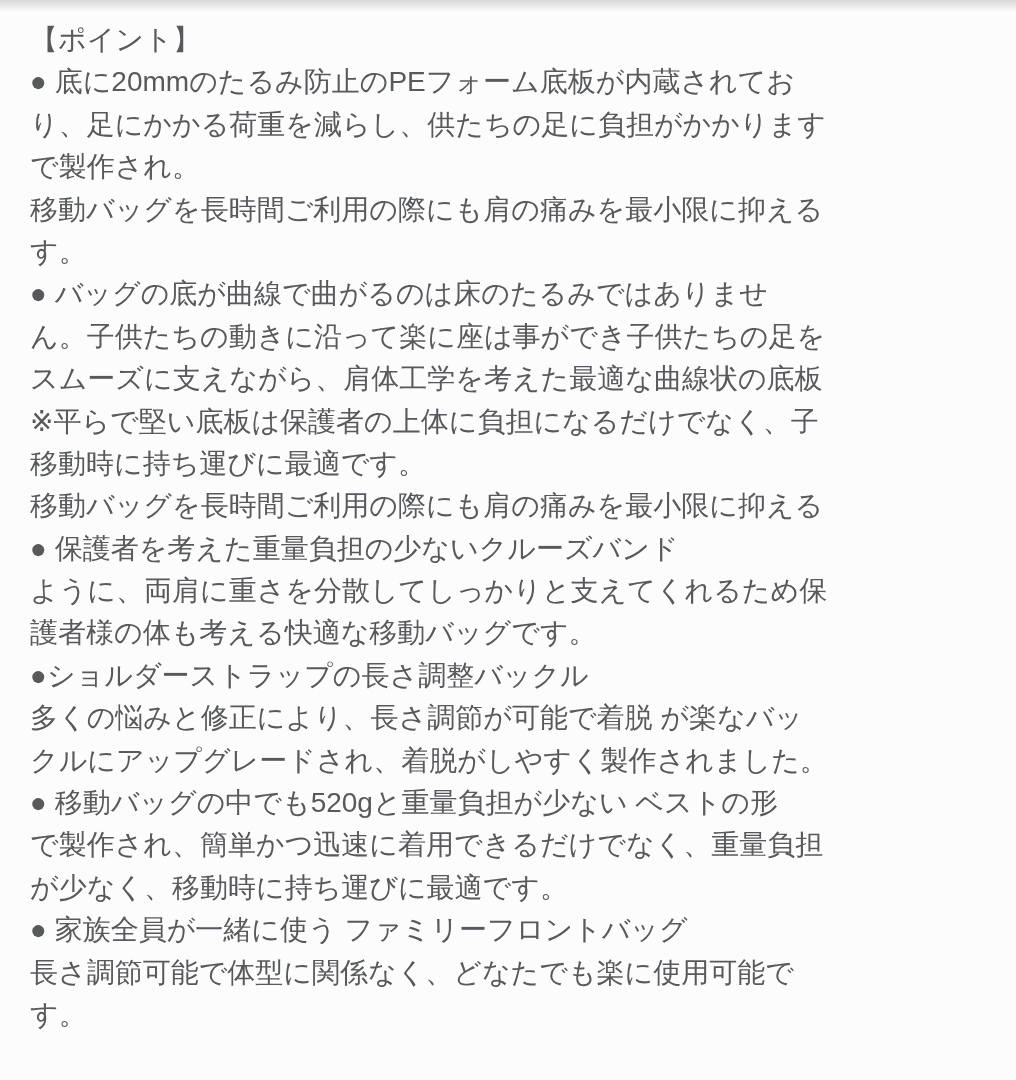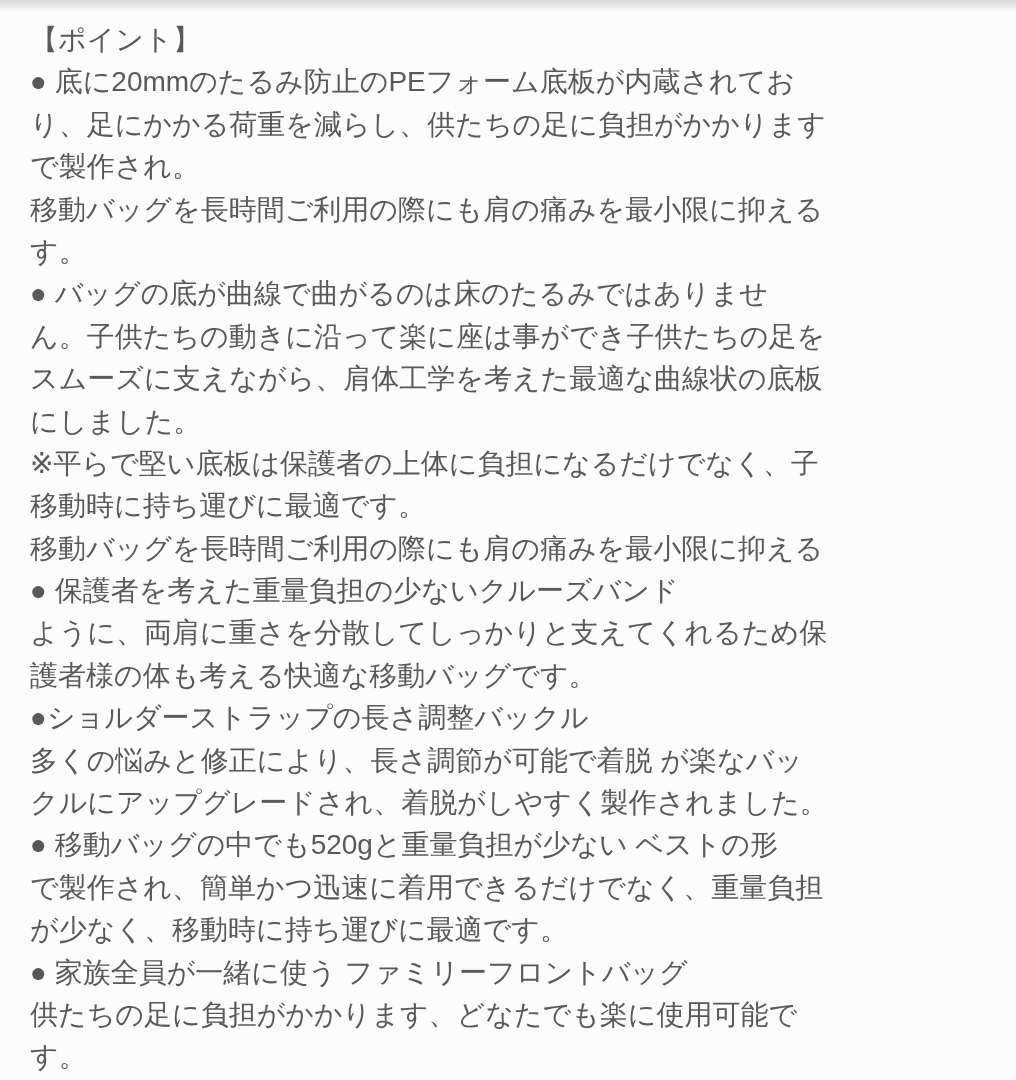--- a/index.html
+++ b/index.html
@@ -44,30 +44,29 @@
   <div class="line">【ポイント】</div>
   <div>
       <div class="line">● 底に20mmのたるみ防止のPEフォーム底板が内蔵されてお</div>
       <div class="line">り、足にかかる荷重を減らし、供たちの足に負担がかかります</div>
       <div class="line">で製作され。</div>
       <div class="line">移動バッグを長時間ご利用の際にも肩の痛みを最小限に抑える</div>
       <div class="line">す。</div>
       <div class="line">● バッグの底が曲線で曲がるのは床のたるみではありませ</div>
       <div class="line">ん。子供たちの動きに沿って楽に座は事ができ子供たちの足を</div>
       <div class="line">スムーズに支えながら、肩体工学を考えた最適な曲線状の底板</div>
-      <div class="line">にしました。</div>
       <div class="line">※平らで堅い底板は保護者の上体に負担になるだけでなく、子</div>
       <div class="line">移動時に持ち運びに最適です。</div>
       <div class="line">移動バッグを長時間ご利用の際にも肩の痛みを最小限に抑える</div>
       <div class="line">● 保護者を考えた重量負担の少ないクルーズバンド</div>
       <div class="line">ように、両肩に重さを分散してしっかりと支えてくれるため保</div>
       <div class="line">護者様の体も考える快適な移動バッグです。</div>
       <div class="line">●ショルダーストラップの長さ調整バックル</div>
       <div class="line">多くの悩みと修正により、長さ調節が可能で着脱 が楽なバッ</div>
       <div class="line">クルにアップグレードされ、着脱がしやすく製作されました。</div>
       <div class="line">● 移動バッグの中でも520gと重量負担が少ない ベストの形</div>
       <div class="line">で製作され、簡単かつ迅速に着用できるだけでなく、重量負担</div>
       <div class="line">が少なく、移動時に持ち運びに最適です。</div>
       <div class="line">● 家族全員が一緒に使う ファミリーフロントバッグ</div>
-      <div class="line">供たちの足に負担がかかります、どなたでも楽に使用可能で</div>
+      <div class="line">長さ調節可能で体型に関係なく、どなたでも楽に使用可能で</div>
       <div class="line">す。</div>
     </div>
 </div>
 
 </body></html>

